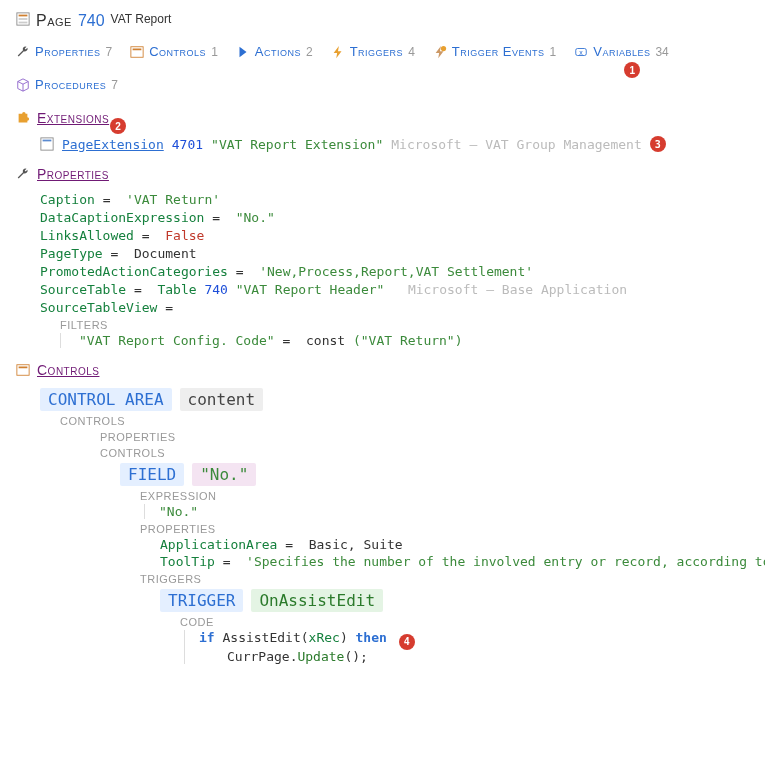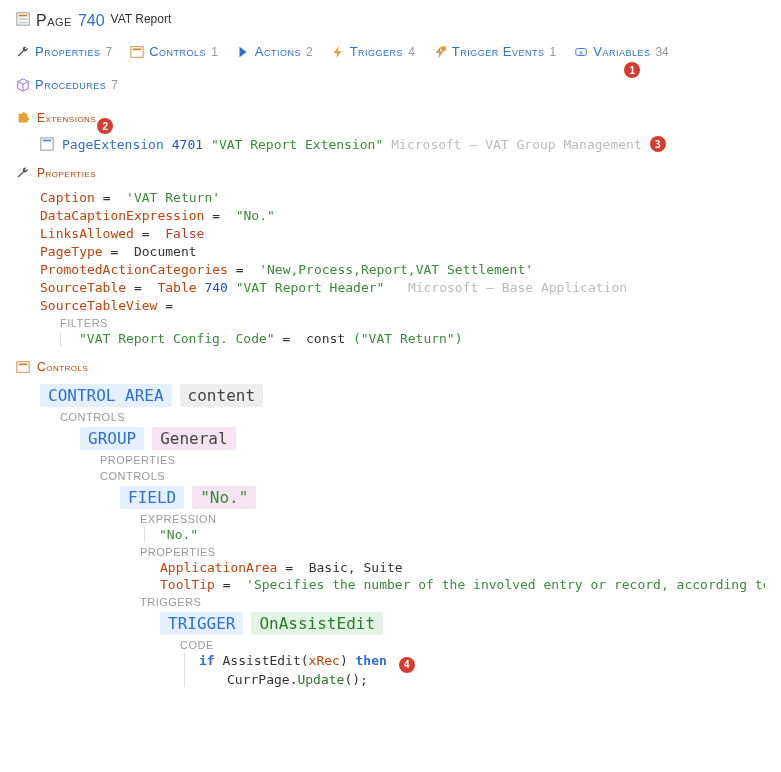--- a/index.html
+++ b/index.html
@@ -49,40 +49,40 @@
     font-weight: bold;
   }
 
   .section { margin-bottom: 14px; }
   .section-head {
     display: flex;
     align-items: center;
     gap: 7px;
     margin-bottom: 10px;
   }
-  .section-head .sec-label { font-variant: small-caps; letter-spacing: 0.5px; color: #c2410c; font-size: 12px; position: relative;}
+  .section-head .sec-label { font-variant: small-caps; letter-spacing: 0.5px; color: #701a75; font-size: 14px; position: relative; text-decoration: underline;}
   .sec-icon { width: 14px; height: 14px; }
 
   .ext-line {
     display: flex;
     align-items: center;
     gap: 8px;
     padding-left: 24px;
     font-family: Consolas, monospace;
     font-size: 13px;
     position: relative;
   }
-  .kw-type { color: #2d6fd2; }
+  .kw-type { color: #2d6fd2; text-decoration: underline; }
   .num-dark { color: #1d4ed8; }
   .str-green { color: #3b8a3b; }
   .muted { color: #bbb; }
 
   .props-block { padding-left: 24px; font-family: Consolas, monospace; font-size: 13px; }
   .prop-line { margin: 3px 0; }
-  .prop-name { color: #c2410c; }
+  .prop-name { color: #15803d; }
   .op { color: #333; }
   .val-str { color: #3b8a3b; }
   .val-kw { color: #c0392b; }
   .val-plain { color: #333; }
 
   .filters-block { padding-left: 20px; margin-top: 4px; }
   .filters-label { color: #999; font-variant: small-caps; letter-spacing: 0.5px; font-size: 11px; font-family: "Segoe UI", Arial, sans-serif;}
   .filter-line { padding-left: 18px; border-left: 1px solid #ddd; margin-left: 4px; margin-top: 2px;}
 
   .controls-block { padding-left: 24px; }
@@ -246,24 +246,20 @@
   <div class="controls-block">
 
     <div class="ctrl-head">
       <span class="chip chip-blue">CONTROL AREA</span>
       <span class="chip chip-text">content</span>
     </div>
     <div class="indent-1">
       <div class="sub-label">CONTROLS</div>
 
       <div class="indent-1">
-        <div class="ctrl-head">
-          <span class="chip chip-blue">GROUP</span>
-          <span class="chip chip-pink2">General</span>
-        </div>
         <div class="indent-1">
           <div class="sub-label">PROPERTIES</div>
           <div class="sub-label">CONTROLS</div>
 
           <div class="indent-1">
             <div class="ctrl-head">
               <span class="chip chip-field">FIELD</span>
               <span class="chip chip-pink" style="color:#3b8a3b;">"No."</span>
             </div>
             <div class="indent-1">

